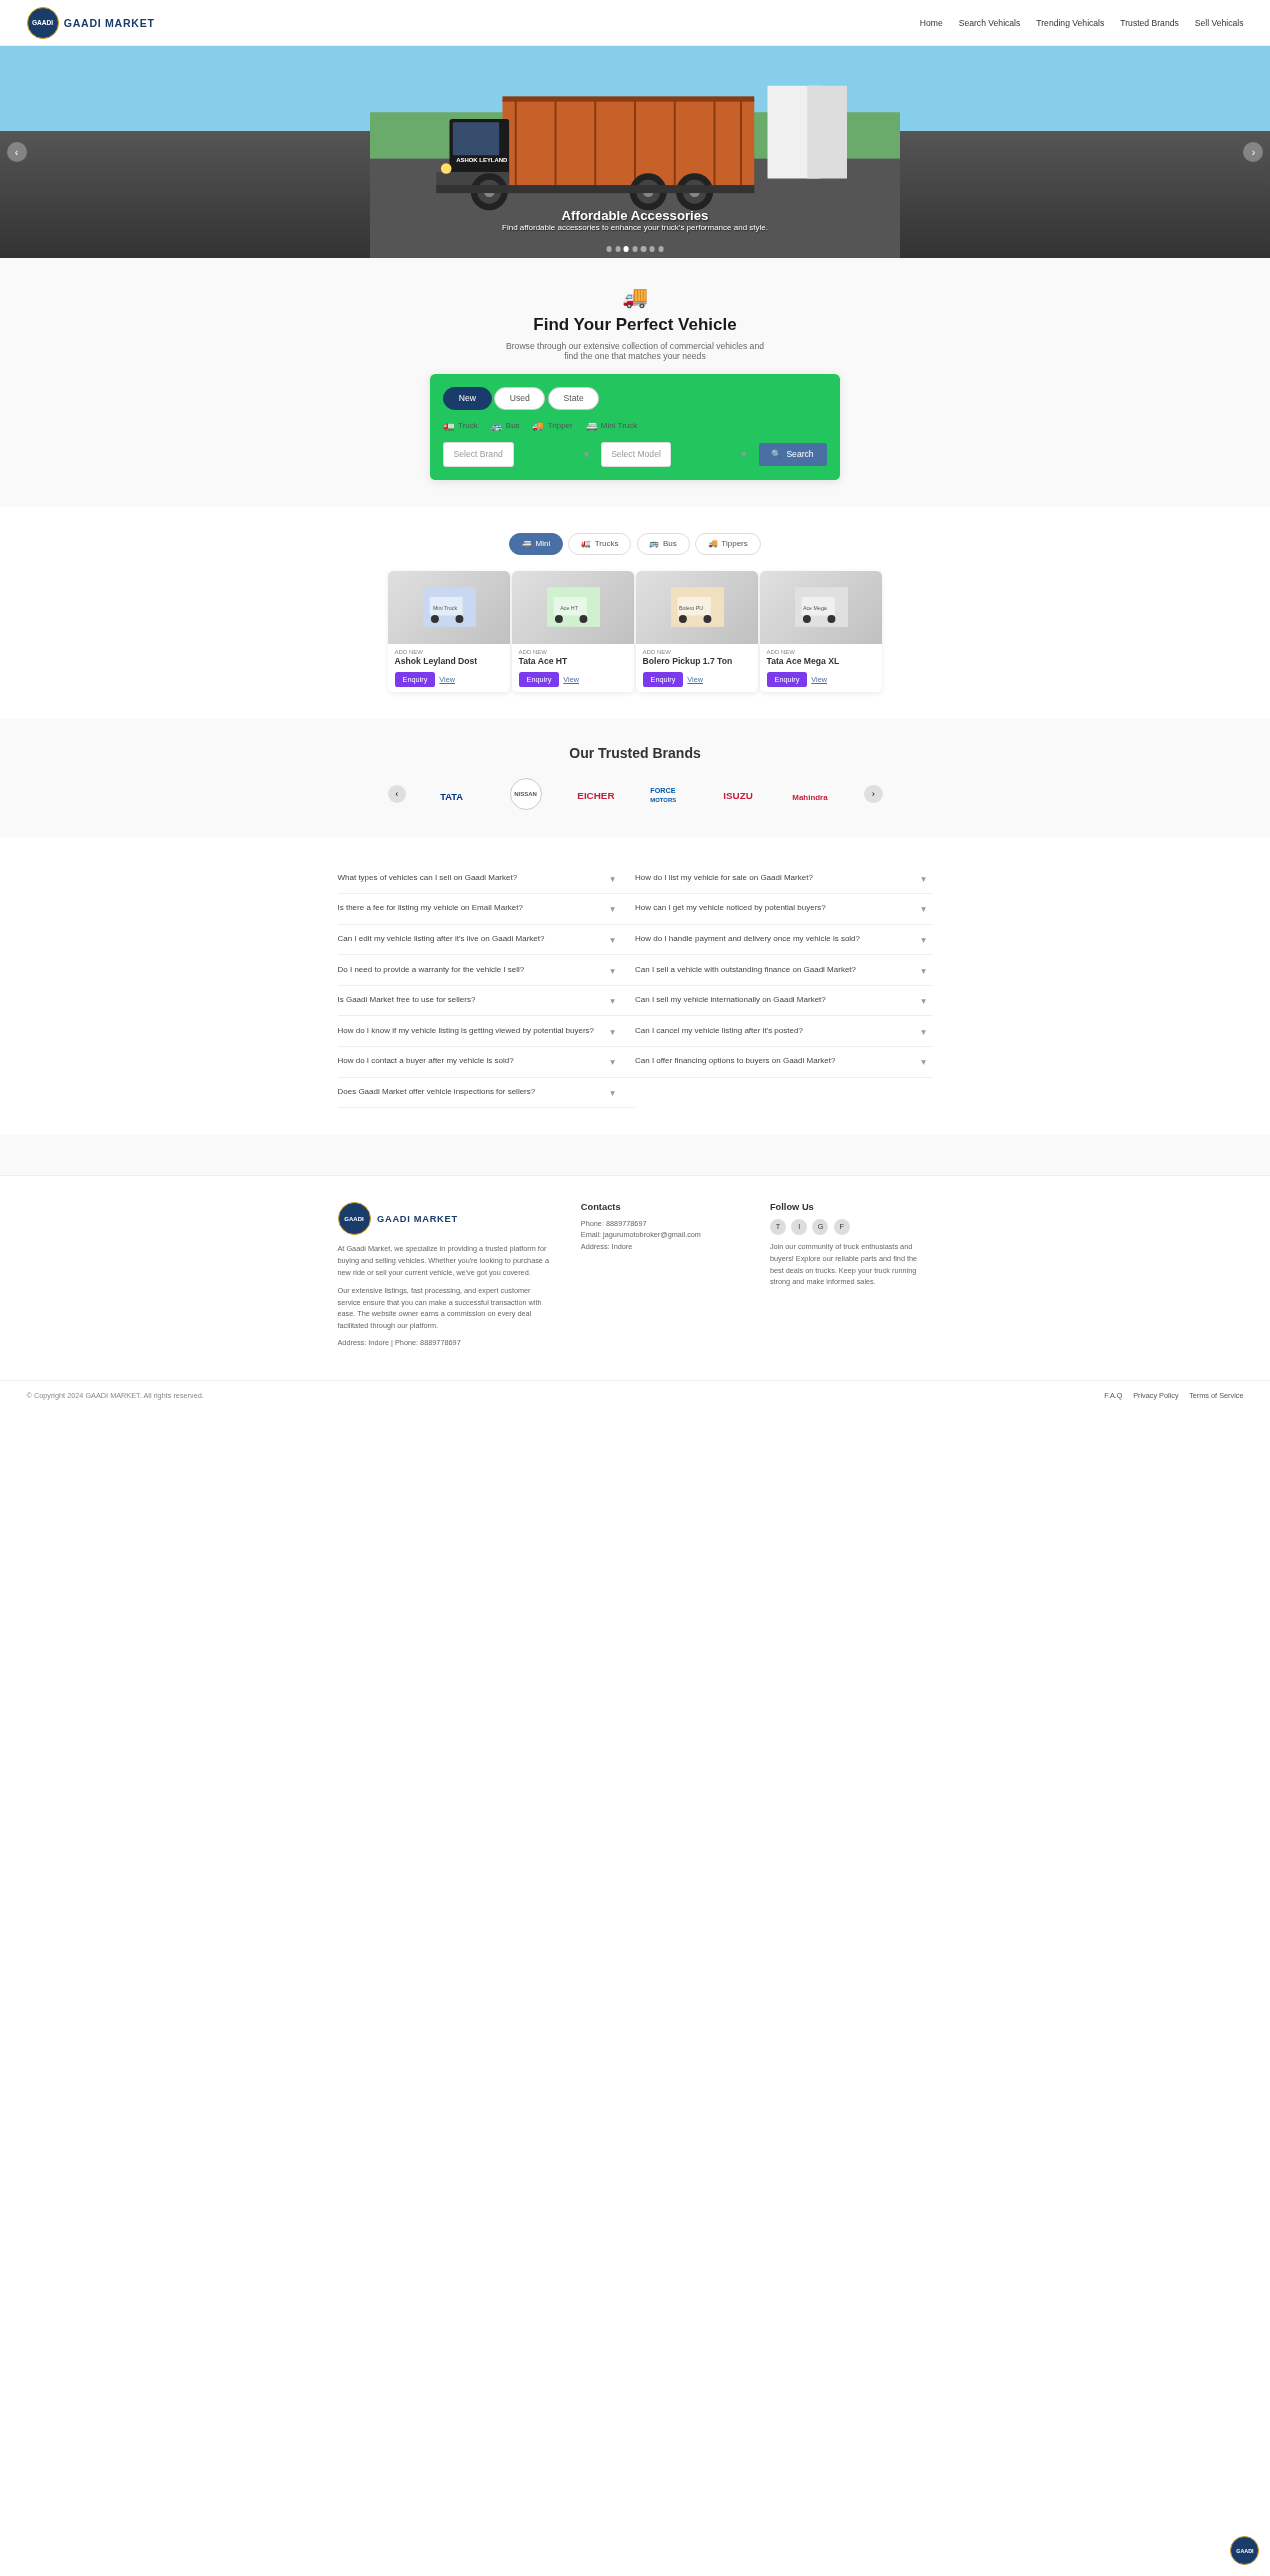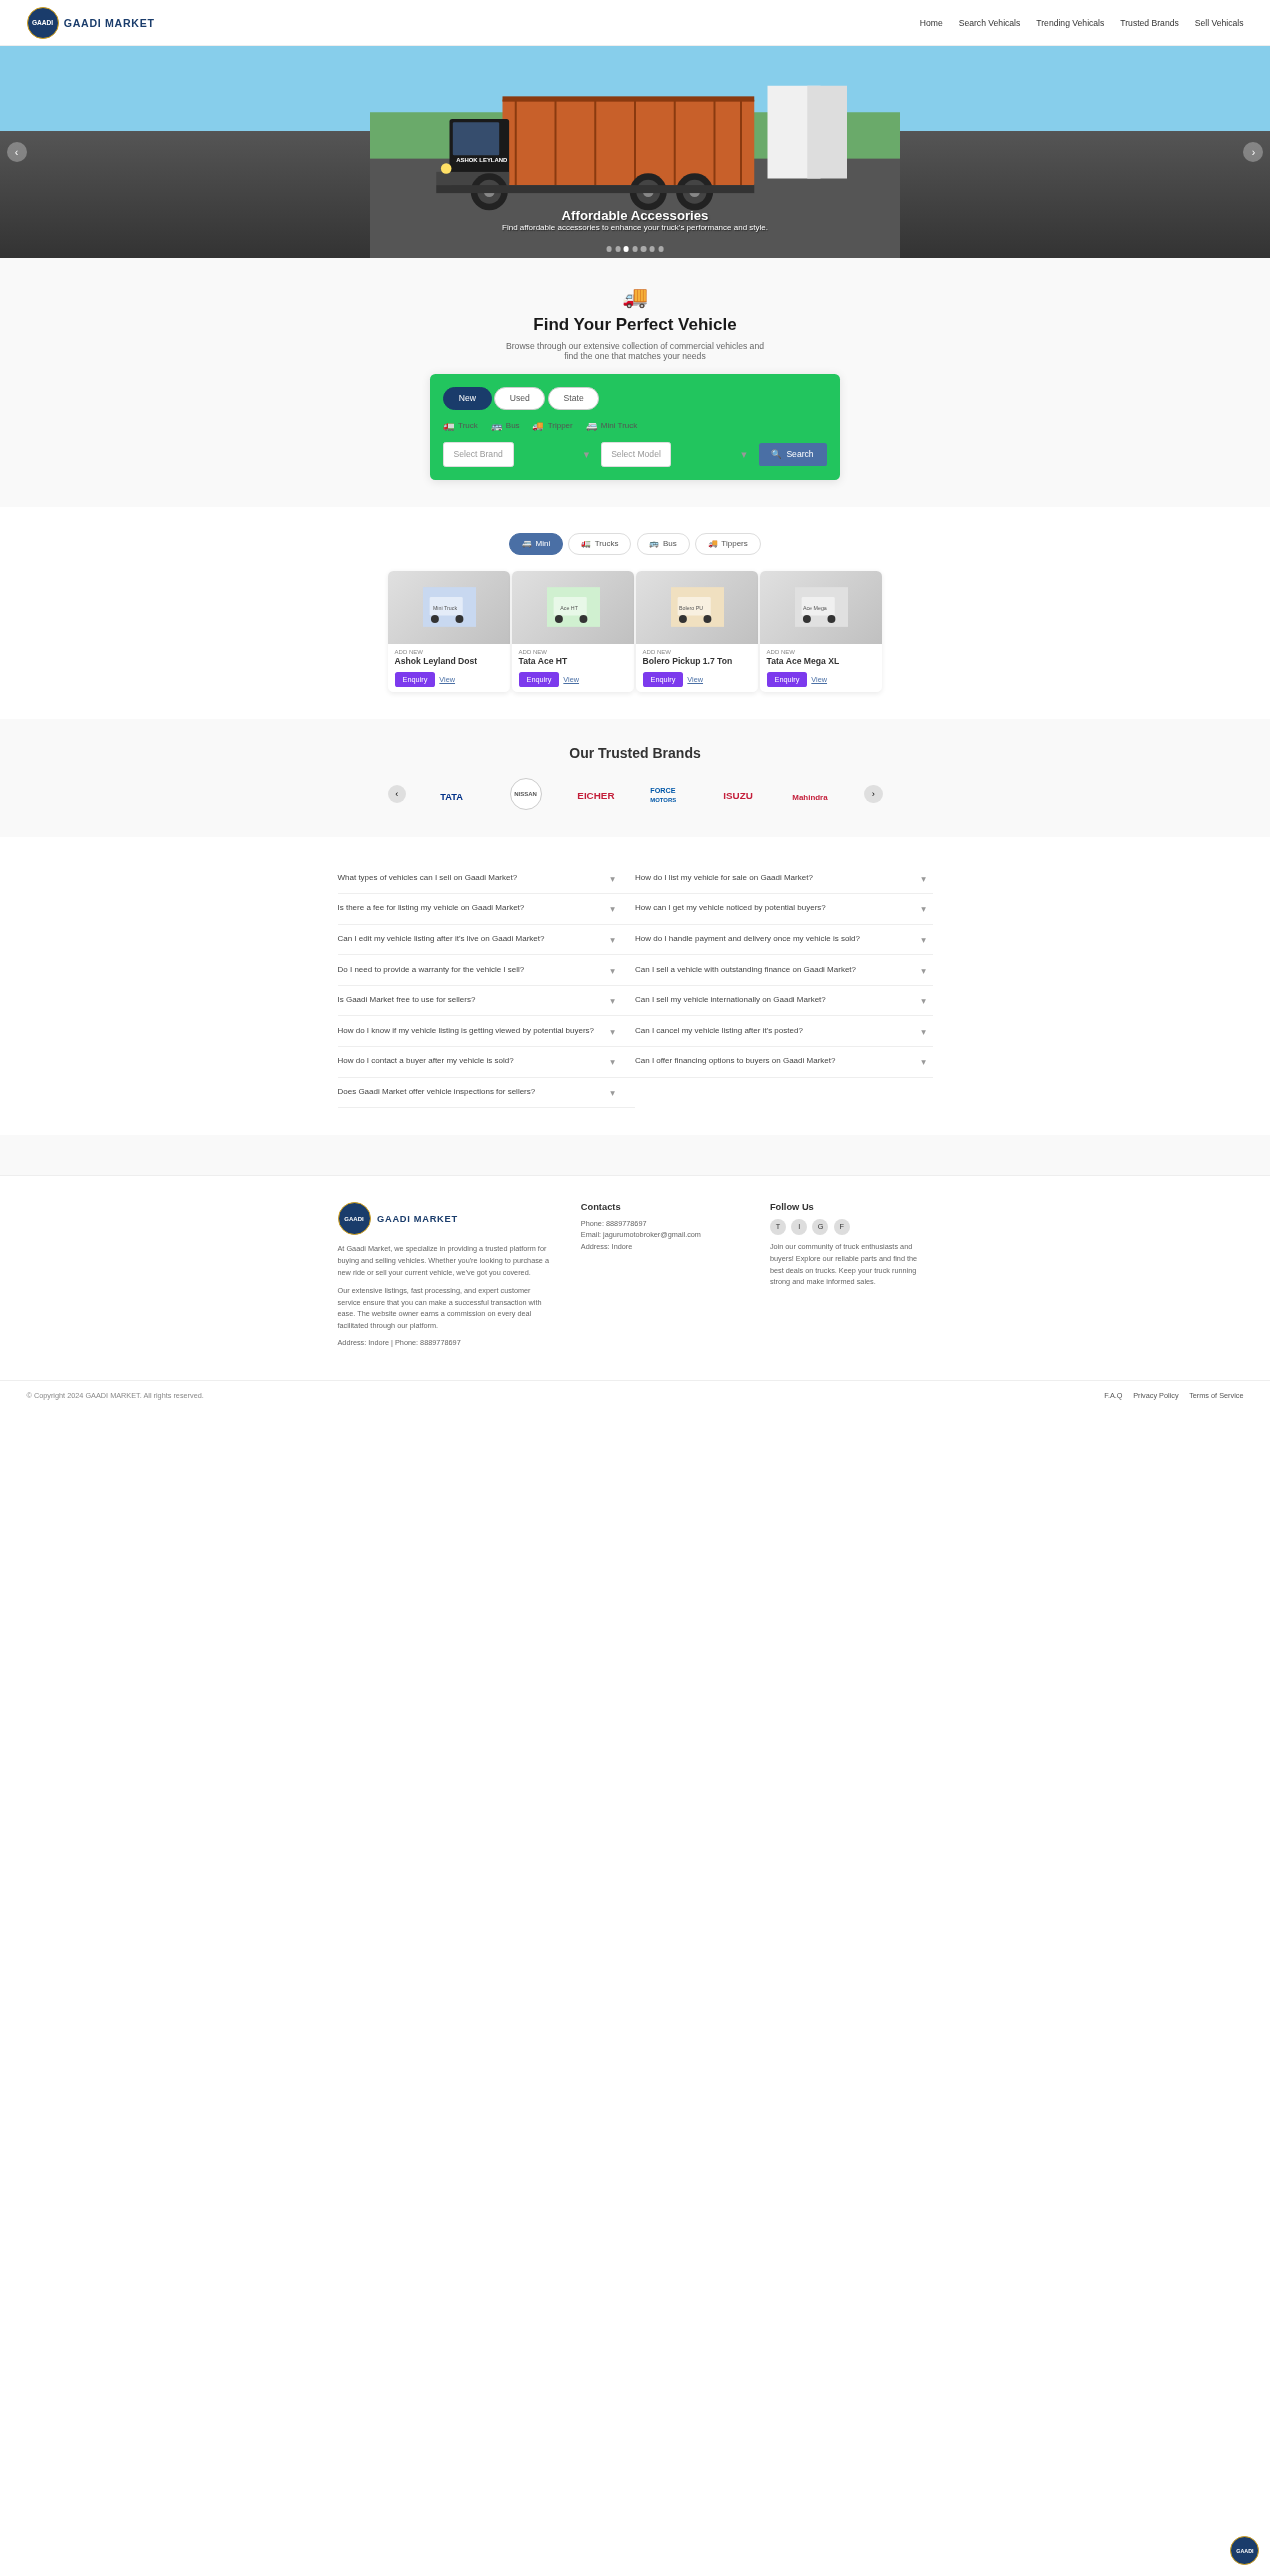--- a/index.html
+++ b/index.html
@@ -826,21 +826,21 @@
 
     <div class="faq-item">
       <span>What types of vehicles can I sell on Gaadi Market?</span>
       <span class="faq-chevron">▾</span>
     </div>
     <div class="faq-item">
       <span>How do I list my vehicle for sale on Gaadi Market?</span>
       <span class="faq-chevron">▾</span>
     </div>
     <div class="faq-item">
-      <span>Is there a fee for listing my vehicle on Gaadi Market?</span>
+      <span>Is there a fee for listing my vehicle on Email Market?</span>
       <span class="faq-chevron">▾</span>
     </div>
     <div class="faq-item">
       <span>How can I get my vehicle noticed by potential buyers?</span>
       <span class="faq-chevron">▾</span>
     </div>
     <div class="faq-item">
       <span>Can I edit my vehicle listing after it's live on Gaadi Market?</span>
       <span class="faq-chevron">▾</span>
     </div>

